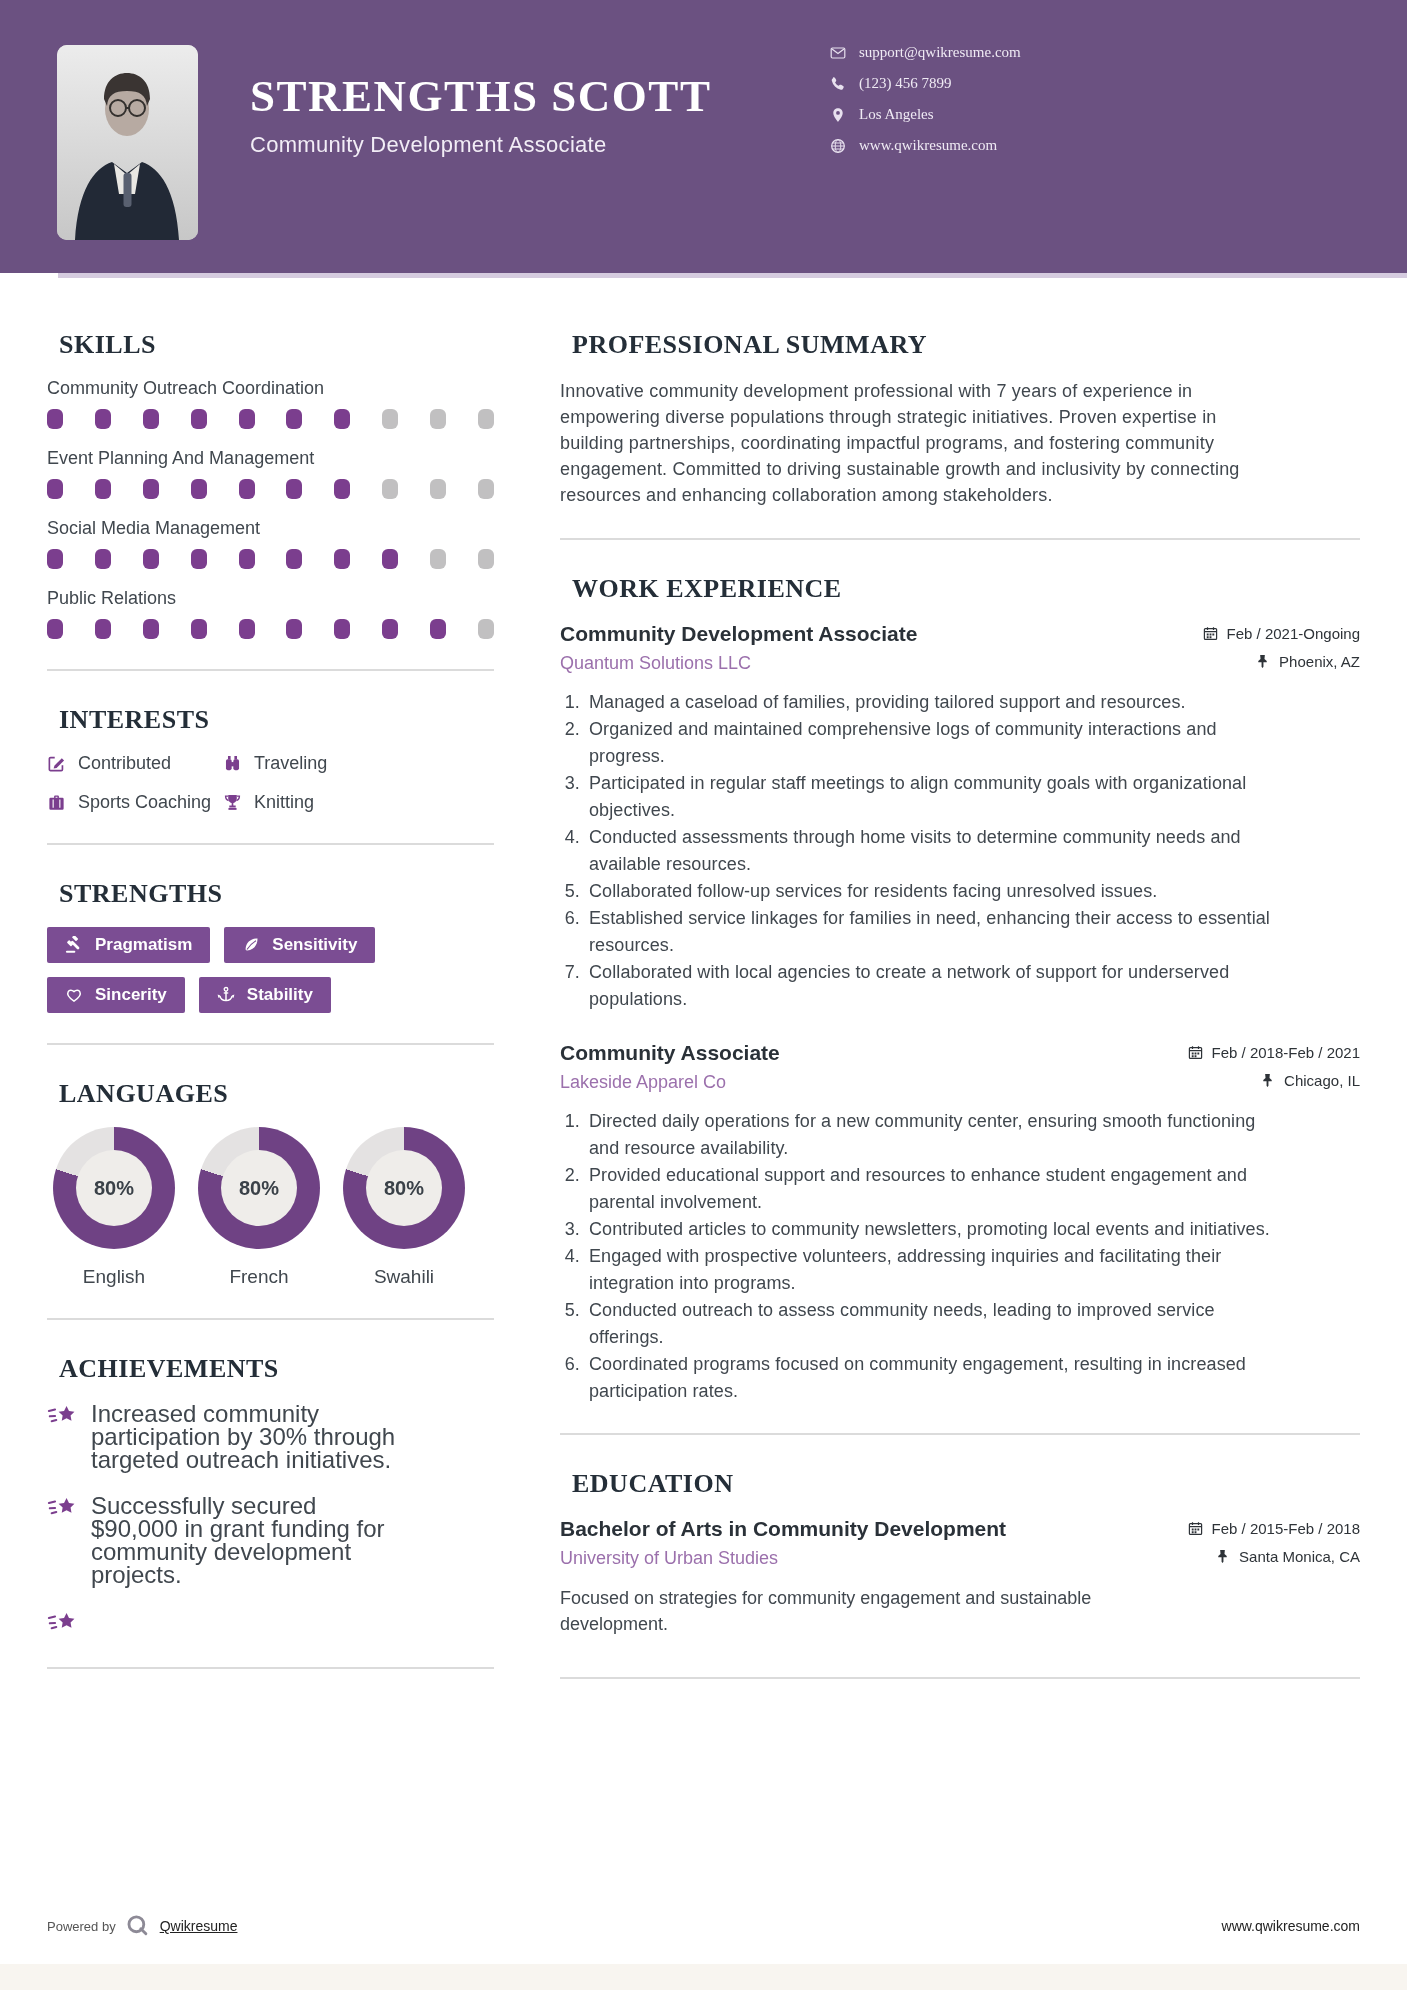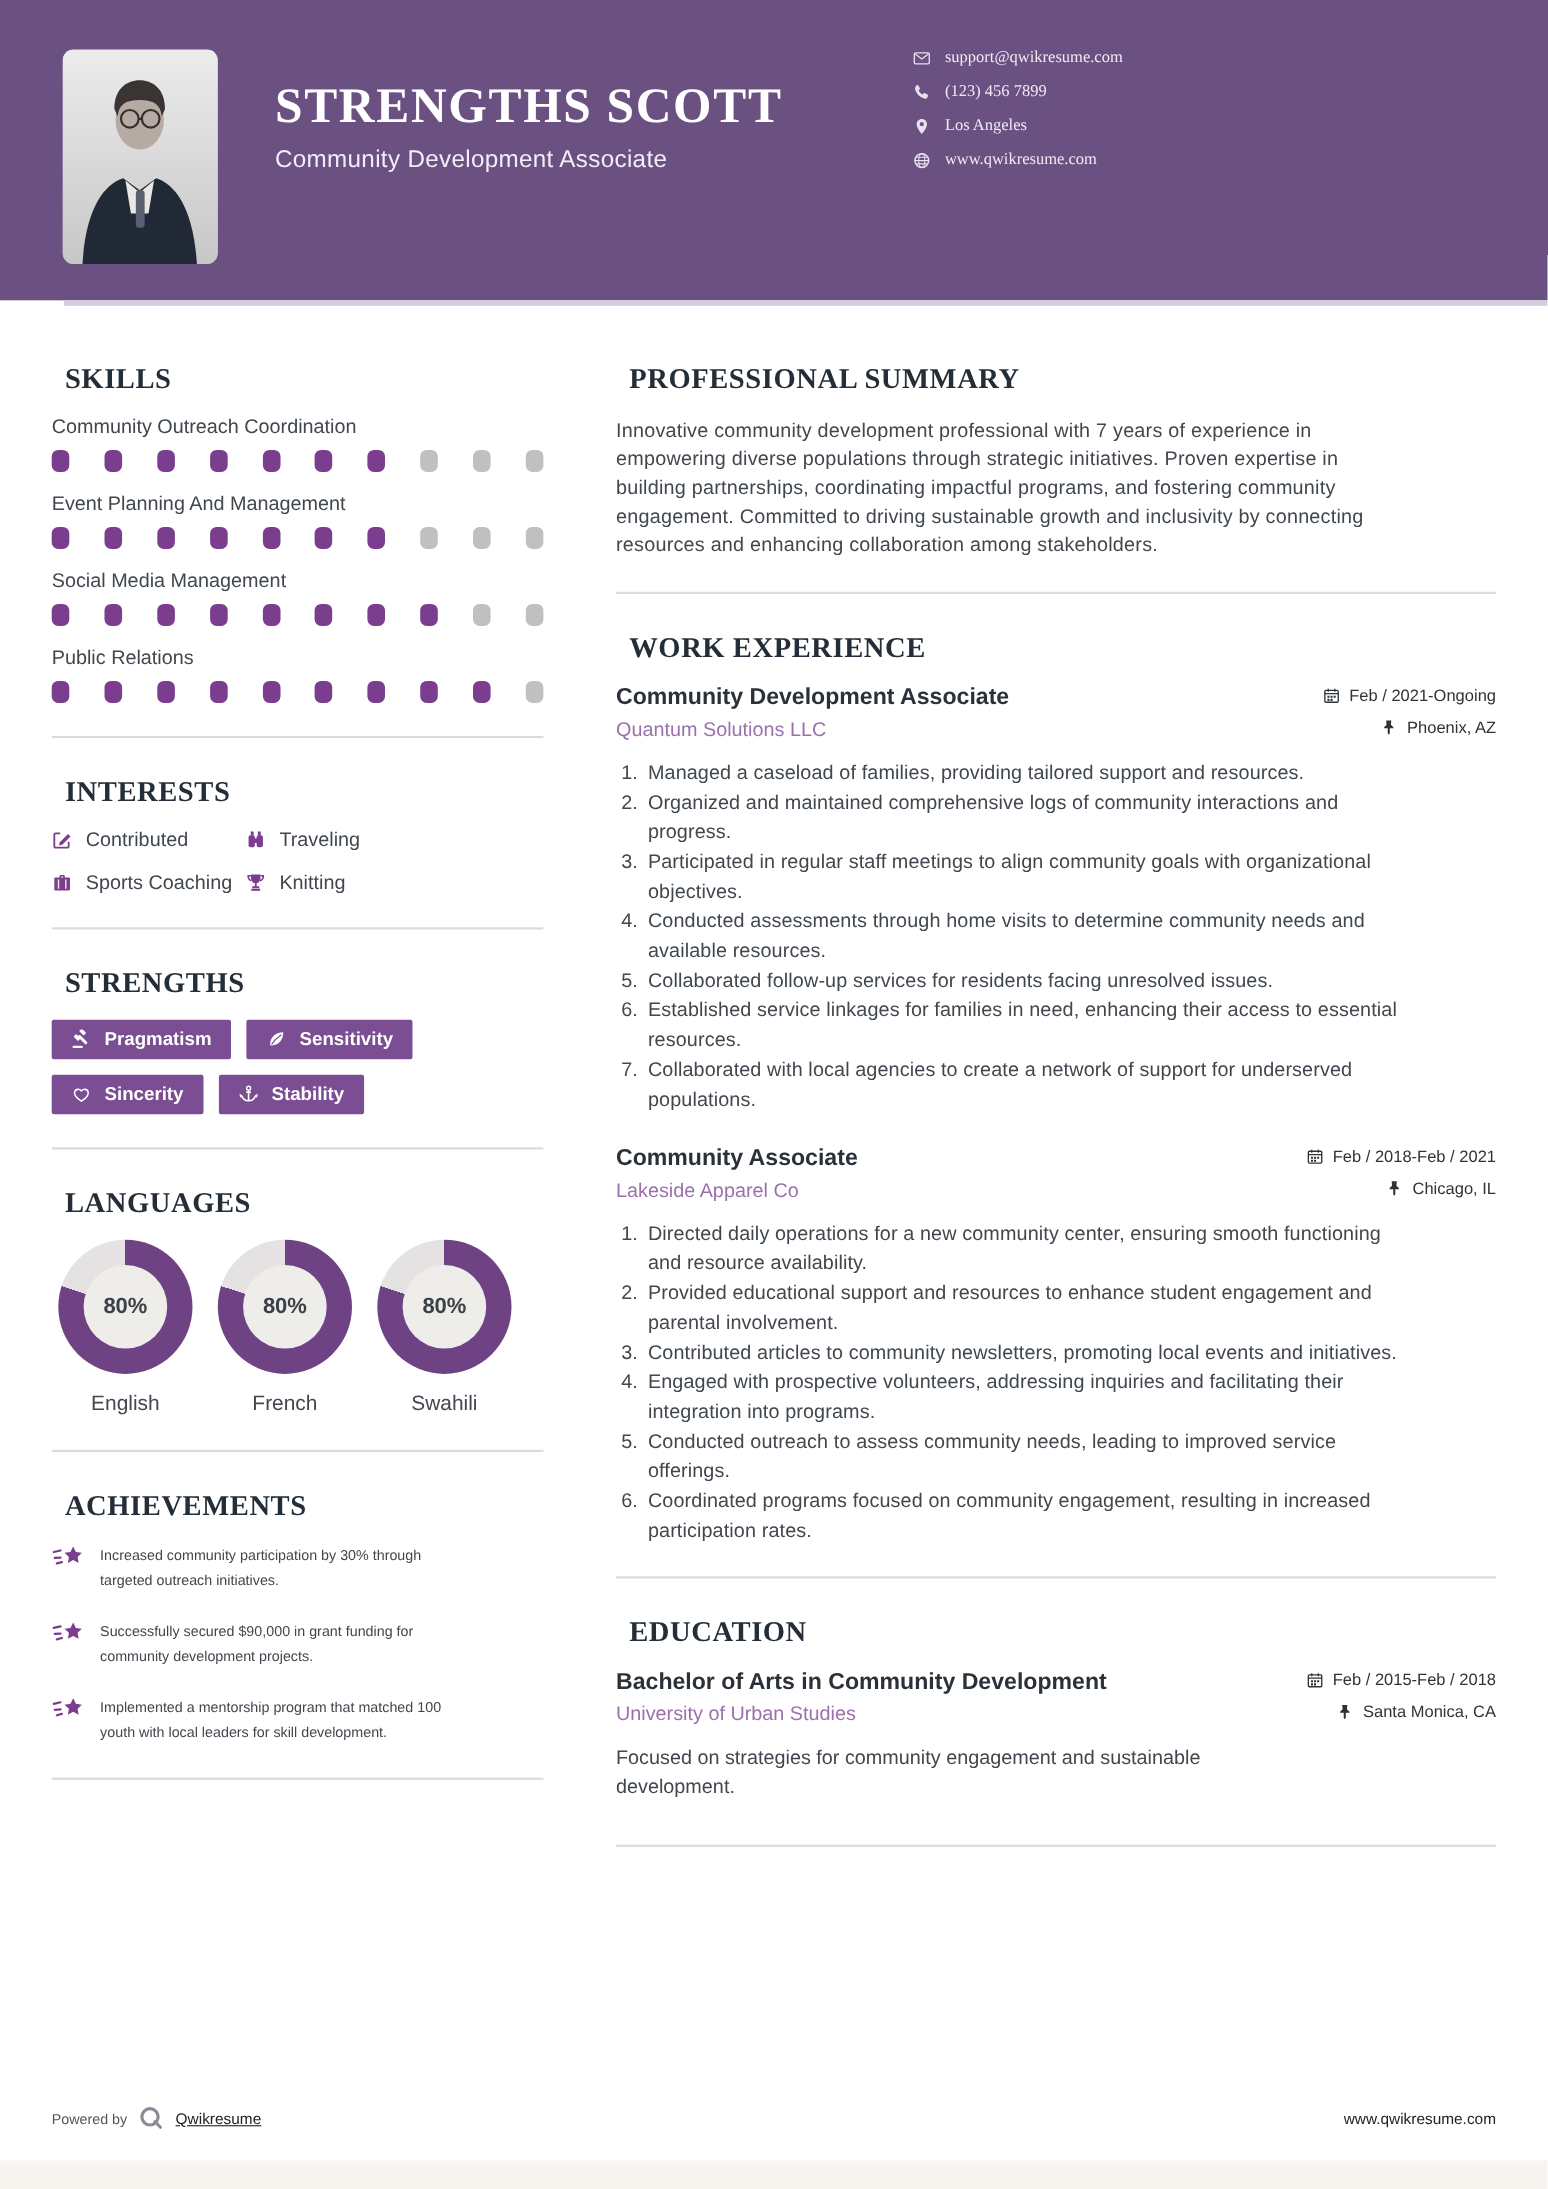--- a/index.html
+++ b/index.html
@@ -43,21 +43,21 @@
   .badge .icon{width:18px;height:18px;color:#fff;flex:none;}
   
   .langs{display:flex;gap:23px;padding-left:6px;}
   .lang{width:122px;text-align:center;}
   .donut{position:relative;width:122px;height:122px;border-radius:50%;background:#E4E2E2;}
   .donut .hole{position:absolute;inset:23px;background:#EFEDEA;border-radius:50%;display:flex;align-items:center;justify-content:center;font-size:20px;font-weight:700;color:#3A4148;}
   .lang-label{margin-top:17px;font-size:19px;color:var(--body,#40474E);}
   
   .ach{display:flex;gap:13px;margin-bottom:23px;}
   .ach .icon{width:31px;height:27px;flex:none;color:var(--accent,#7B3E8E);margin-top:1px;}
-  .ach p{margin:0;font-size:13px;line-height:23px;color:var(--body,#40474E);max-width:310px;}
+  .ach p{margin:0;font-size:24px;line-height:23px;color:var(--body,#40474E);max-width:310px;}
   
   .summary-text{margin:0;font-size:18px;line-height:26px;letter-spacing:.2px;color:var(--body,#40474E);max-width:690px;}
   .job{margin-bottom:28px;}
   .job-head,.edu-head{display:grid;grid-template-columns:1fr auto;row-gap:7px;align-items:baseline;}
   .job-title{font-size:21px;font-weight:700;color:#2A3138;}
   .job-company{font-size:18px;color:var(--company,#9B70AC);}
   .meta{display:flex;align-items:center;gap:9px;font-size:15px;color:var(--meta,#2E3338);justify-self:end;}
   .meta .icon{width:15px;height:15px;color:#2E3338;flex:none;}
   .job ol{margin:15px 0 0 0;padding-left:25px;font-size:18px;line-height:27px;letter-spacing:.1px;color:var(--body,#40474E);max-width:700px;}
   .job li{padding-left:4px;}
@@ -343,21 +343,20 @@
           </span>
           <p>Successfully secured $90,000 in grant funding for community development projects.</p>
         </div>
         <div class="ach">
           <span class="icon">
             <svg viewBox="0 0 20 16">
               <path d="M12.6 1.2l1.6 3.2 3.5.5-2.5 2.4.6 3.5-3.2-1.7-3.1 1.7.6-3.5-2.6-2.4 3.5-.5z" fill="currentColor"></path>
               <path d="M1.2 4.4l4-.9M1.8 7.9l3.4-.2M3 11.1l3-.8" stroke="currentColor" stroke-width="1.3" fill="none" stroke-linecap="round"></path>
             </svg>
           </span>
-          <p>Implemented a mentorship program that matched 100 youth with local leaders for skill development.</p>
         </div>
       </div>
 
     <div class="rule"></div>
   </aside>
 
   <section class="col-right">
     <h2 class="sec">PROFESSIONAL SUMMARY</h2>
     <p class="summary-text">Innovative community development professional with 7 years of experience in empowering diverse populations through strategic initiatives. Proven expertise in building partnerships, coordinating impactful programs, and fostering community engagement. Committed to driving sustainable growth and inclusivity by connecting resources and enhancing collaboration among stakeholders.</p>
 

